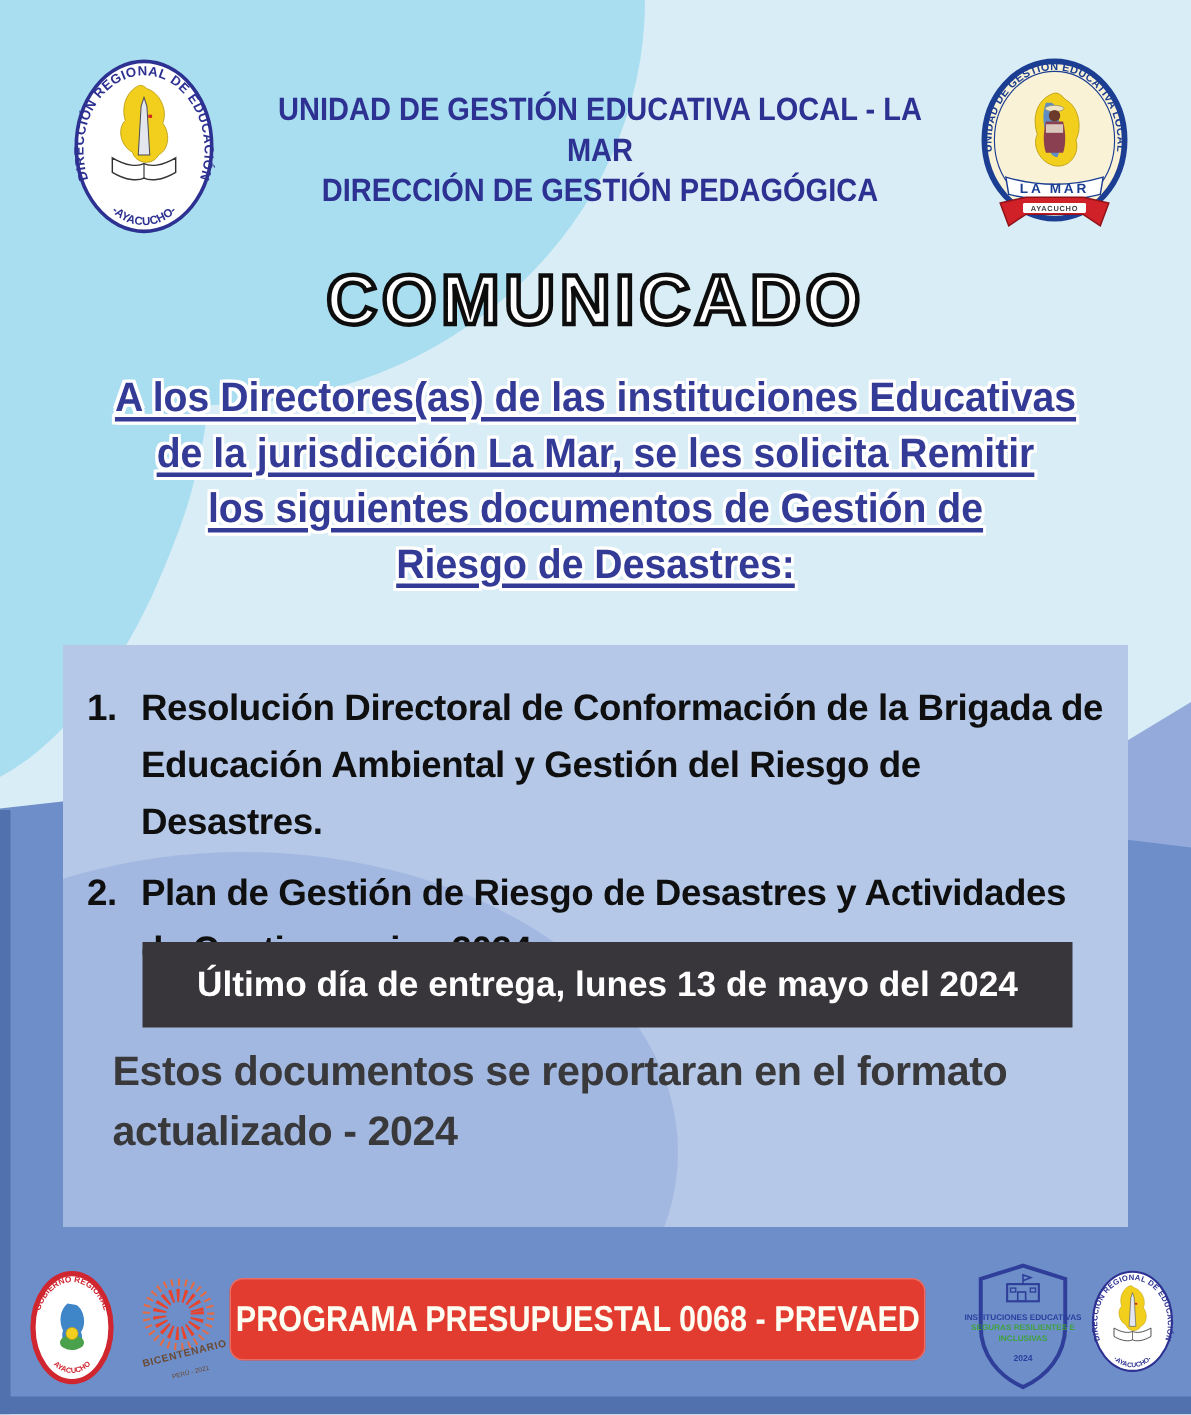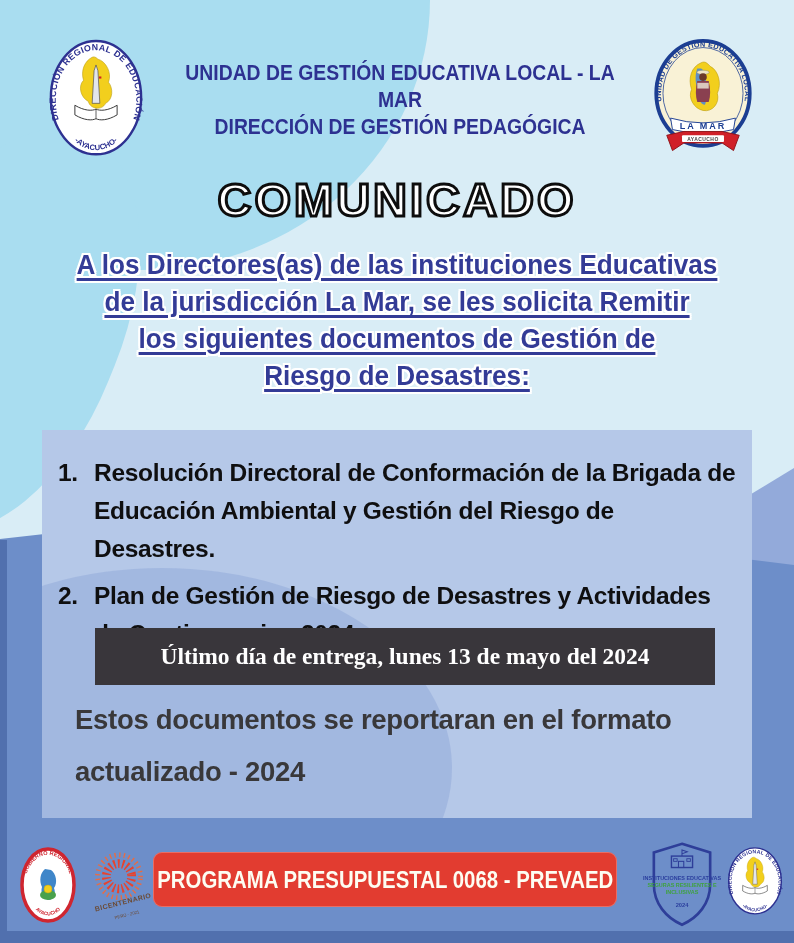--- a/index.html
+++ b/index.html
@@ -47,23 +47,23 @@
         background:#b5c8e8;overflow:hidden;}
   .panel-curve{position:absolute;left:-170px;bottom:-150px;width:580px;height:400px;
         border-radius:50%;background:rgba(115,143,203,.28);}
   .doc-list{position:absolute;left:16px;top:24px;width:688px;}
   .doc-item{display:flex;margin-bottom:9px;color:#0f0f10;
         font-size:24.5px;line-height:38px;font-weight:bold;letter-spacing:-.3px;}
   .doc-num{width:36px;flex:0 0 36px;}
   .doc-text{width:645px;}
   .deadline{position:absolute;left:53px;top:198px;width:620px;height:57px;
         background:#39363b;display:flex;align-items:center;justify-content:center;}
-  .deadline span{color:#ffffff;font-size:23.5px;font-weight:bold;white-space:nowrap;font-family:Liberation Serif, serif;}
+  .deadline span{color:#ffffff;font-size:23.5px;font-weight:bold;white-space:nowrap;}
   .note{position:absolute;left:33px;top:264px;width:676px;color:#39383a;
-        font-size:27.5px;line-height:52px;font-weight:bold;letter-spacing:-.3px;}
+        font-size:27.5px;line-height:40px;font-weight:bold;letter-spacing:-.3px;}
 
   
   .ft-gob{position:absolute;left:18px;top:845px;width:60px;height:80px;}
   .ft-bic{position:absolute;left:80px;top:843px;width:78px;height:90px;}
   .program{position:absolute;left:153px;top:852px;width:464px;height:55px;
         background:#e23c30;border-radius:9px;display:flex;align-items:center;justify-content:center;
         box-shadow:inset 0 0 0 1px rgba(255,255,255,.25);}
   .program span{color:#fdfdf2;font-size:24px;font-weight:bold;white-space:nowrap;
         transform:scaleX(.85);letter-spacing:0;}
   .ft-shield{position:absolute;left:638px;top:840px;width:88px;height:92px;}

